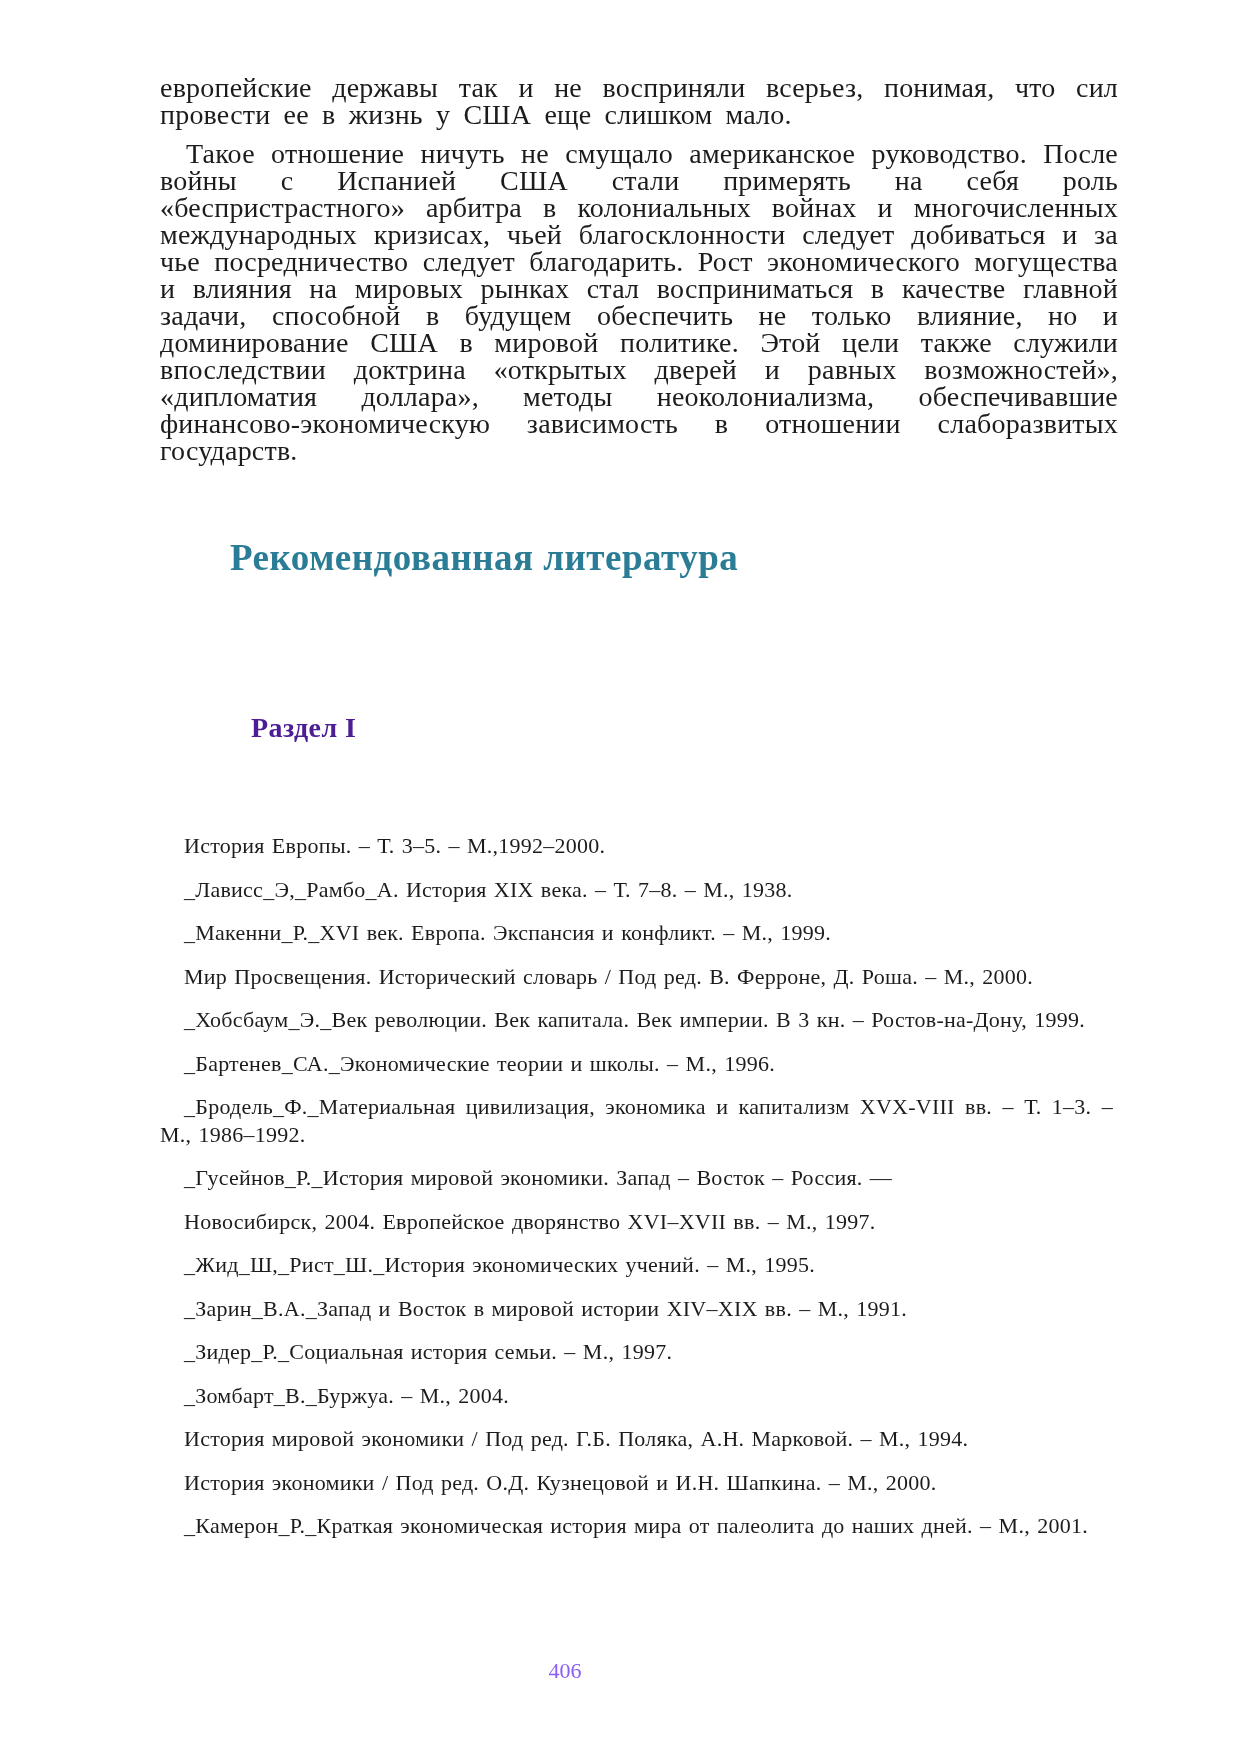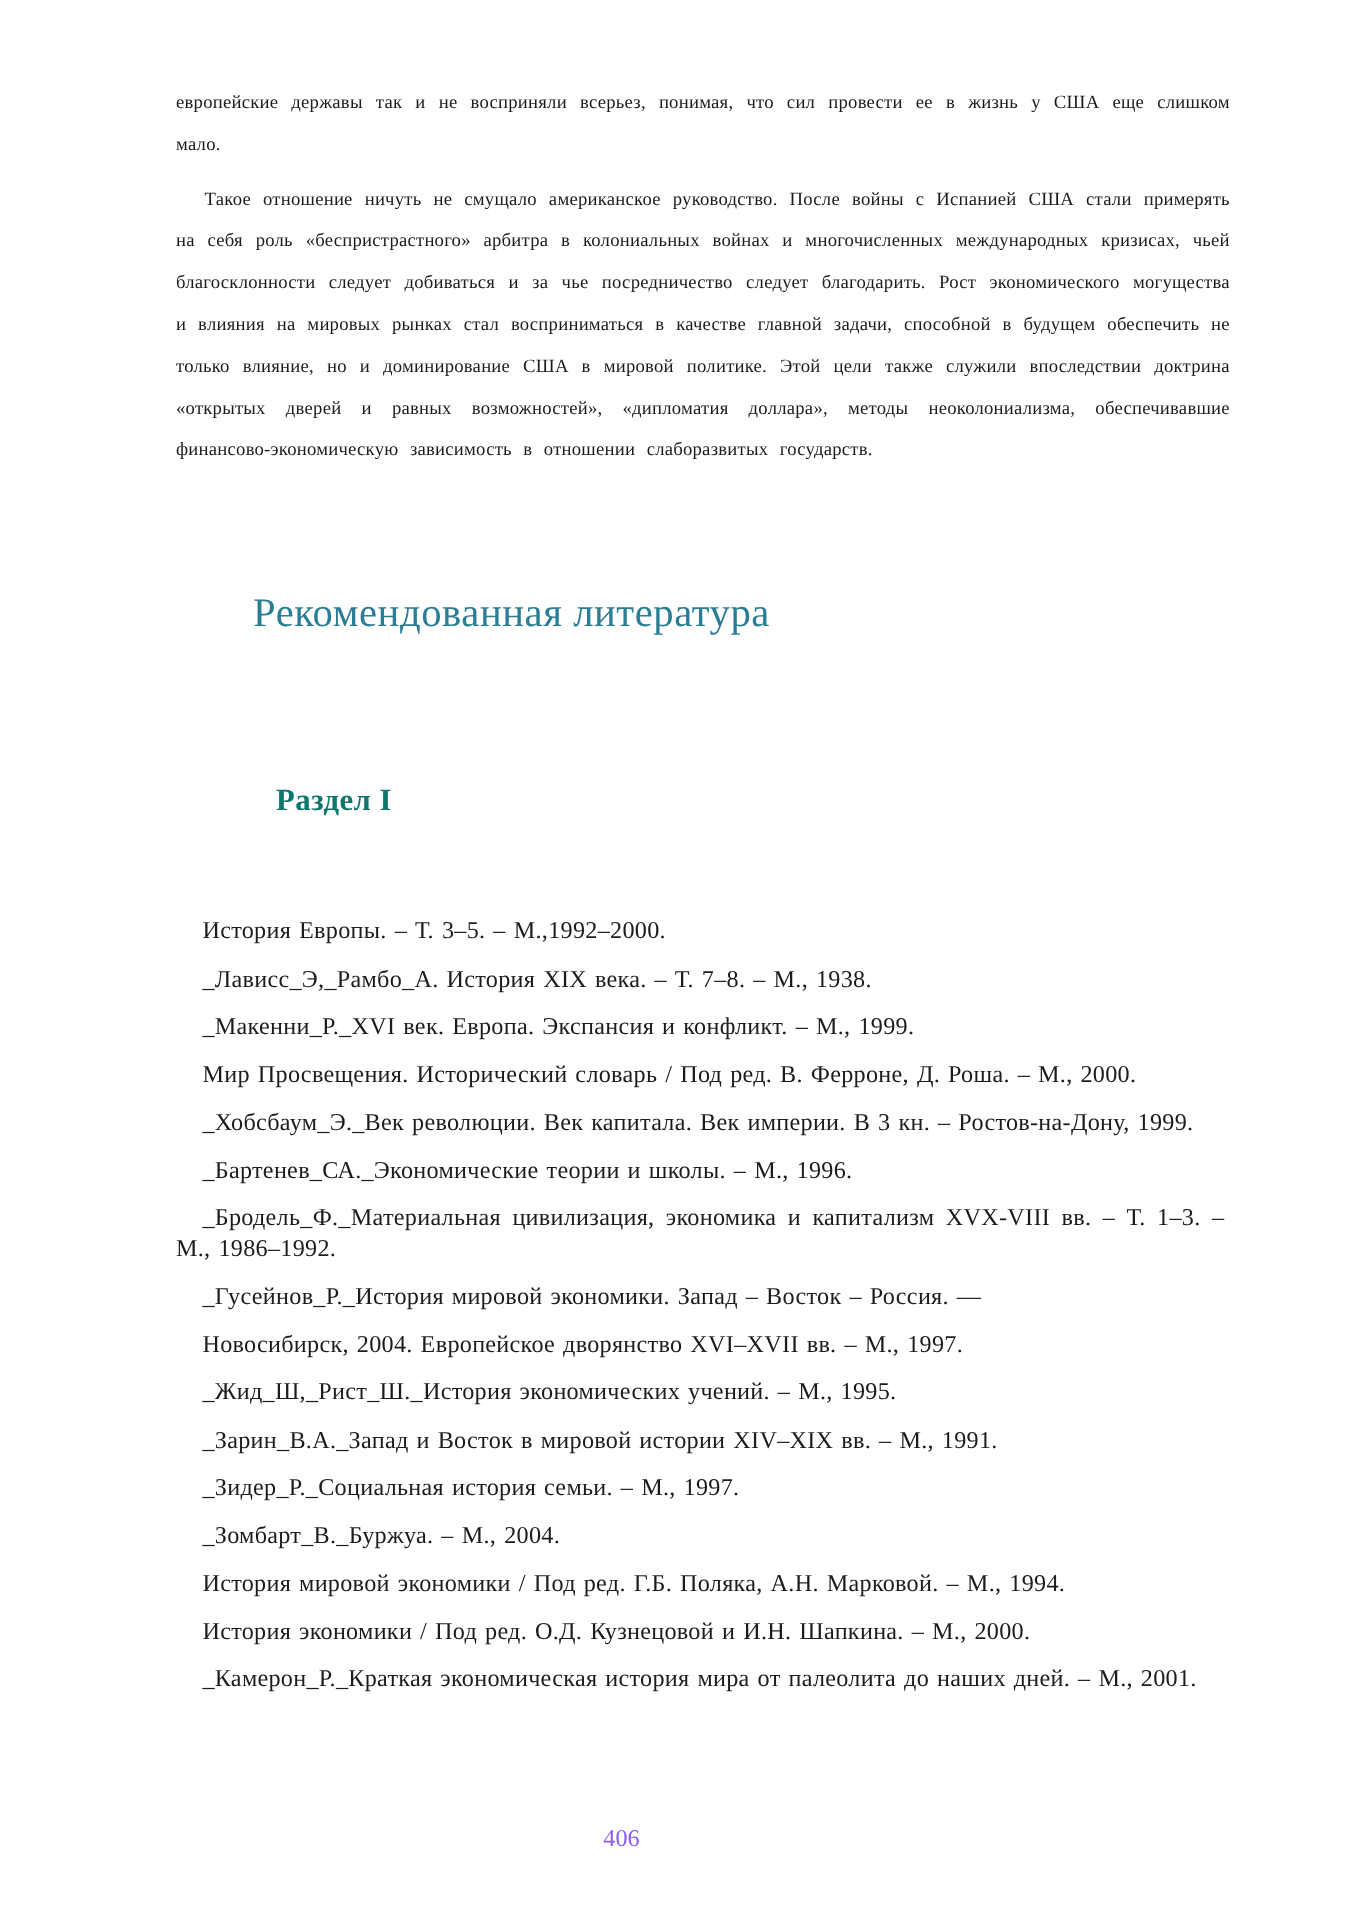--- a/index.html
+++ b/index.html
@@ -18,51 +18,51 @@
   }
   
   .intro {
     position: absolute;
     top: 74px;
     left: 160px;
     width: 958px;
   }
   .intro-para {
     margin: 0 0 12px 0;
-    font-size: 17px;
-    line-height: 38px;
+    font-size: 28px;
+    line-height: 27px;
     text-align: justify;
     text-indent: 26px;
     word-spacing: 6px;
     letter-spacing: 0.2px;
   }
   .intro-para:first-child {
     text-indent: 0;
   }
   
   .lit-heading {
     position: absolute;
     top: 536px;
     left: 230px;
     margin: 0;
     font-size: 37px;
-    font-weight: normal;
+    font-weight: bold;
     letter-spacing: 0.5px;
     color: #2a7d95;
   }
   
   .section-heading {
     position: absolute;
     top: 712px;
     left: 251px;
     margin: 0;
     font-size: 28px;
     font-weight: bold;
     letter-spacing: 0.4px;
-    color: #0f766e;
+    color: #4c1d95;
   }
   
   .bib {
     position: absolute;
     top: 832px;
     left: 160px;
     width: 958px;
   }
   .bib-entry {
     margin: 0 5px 16px 0;

